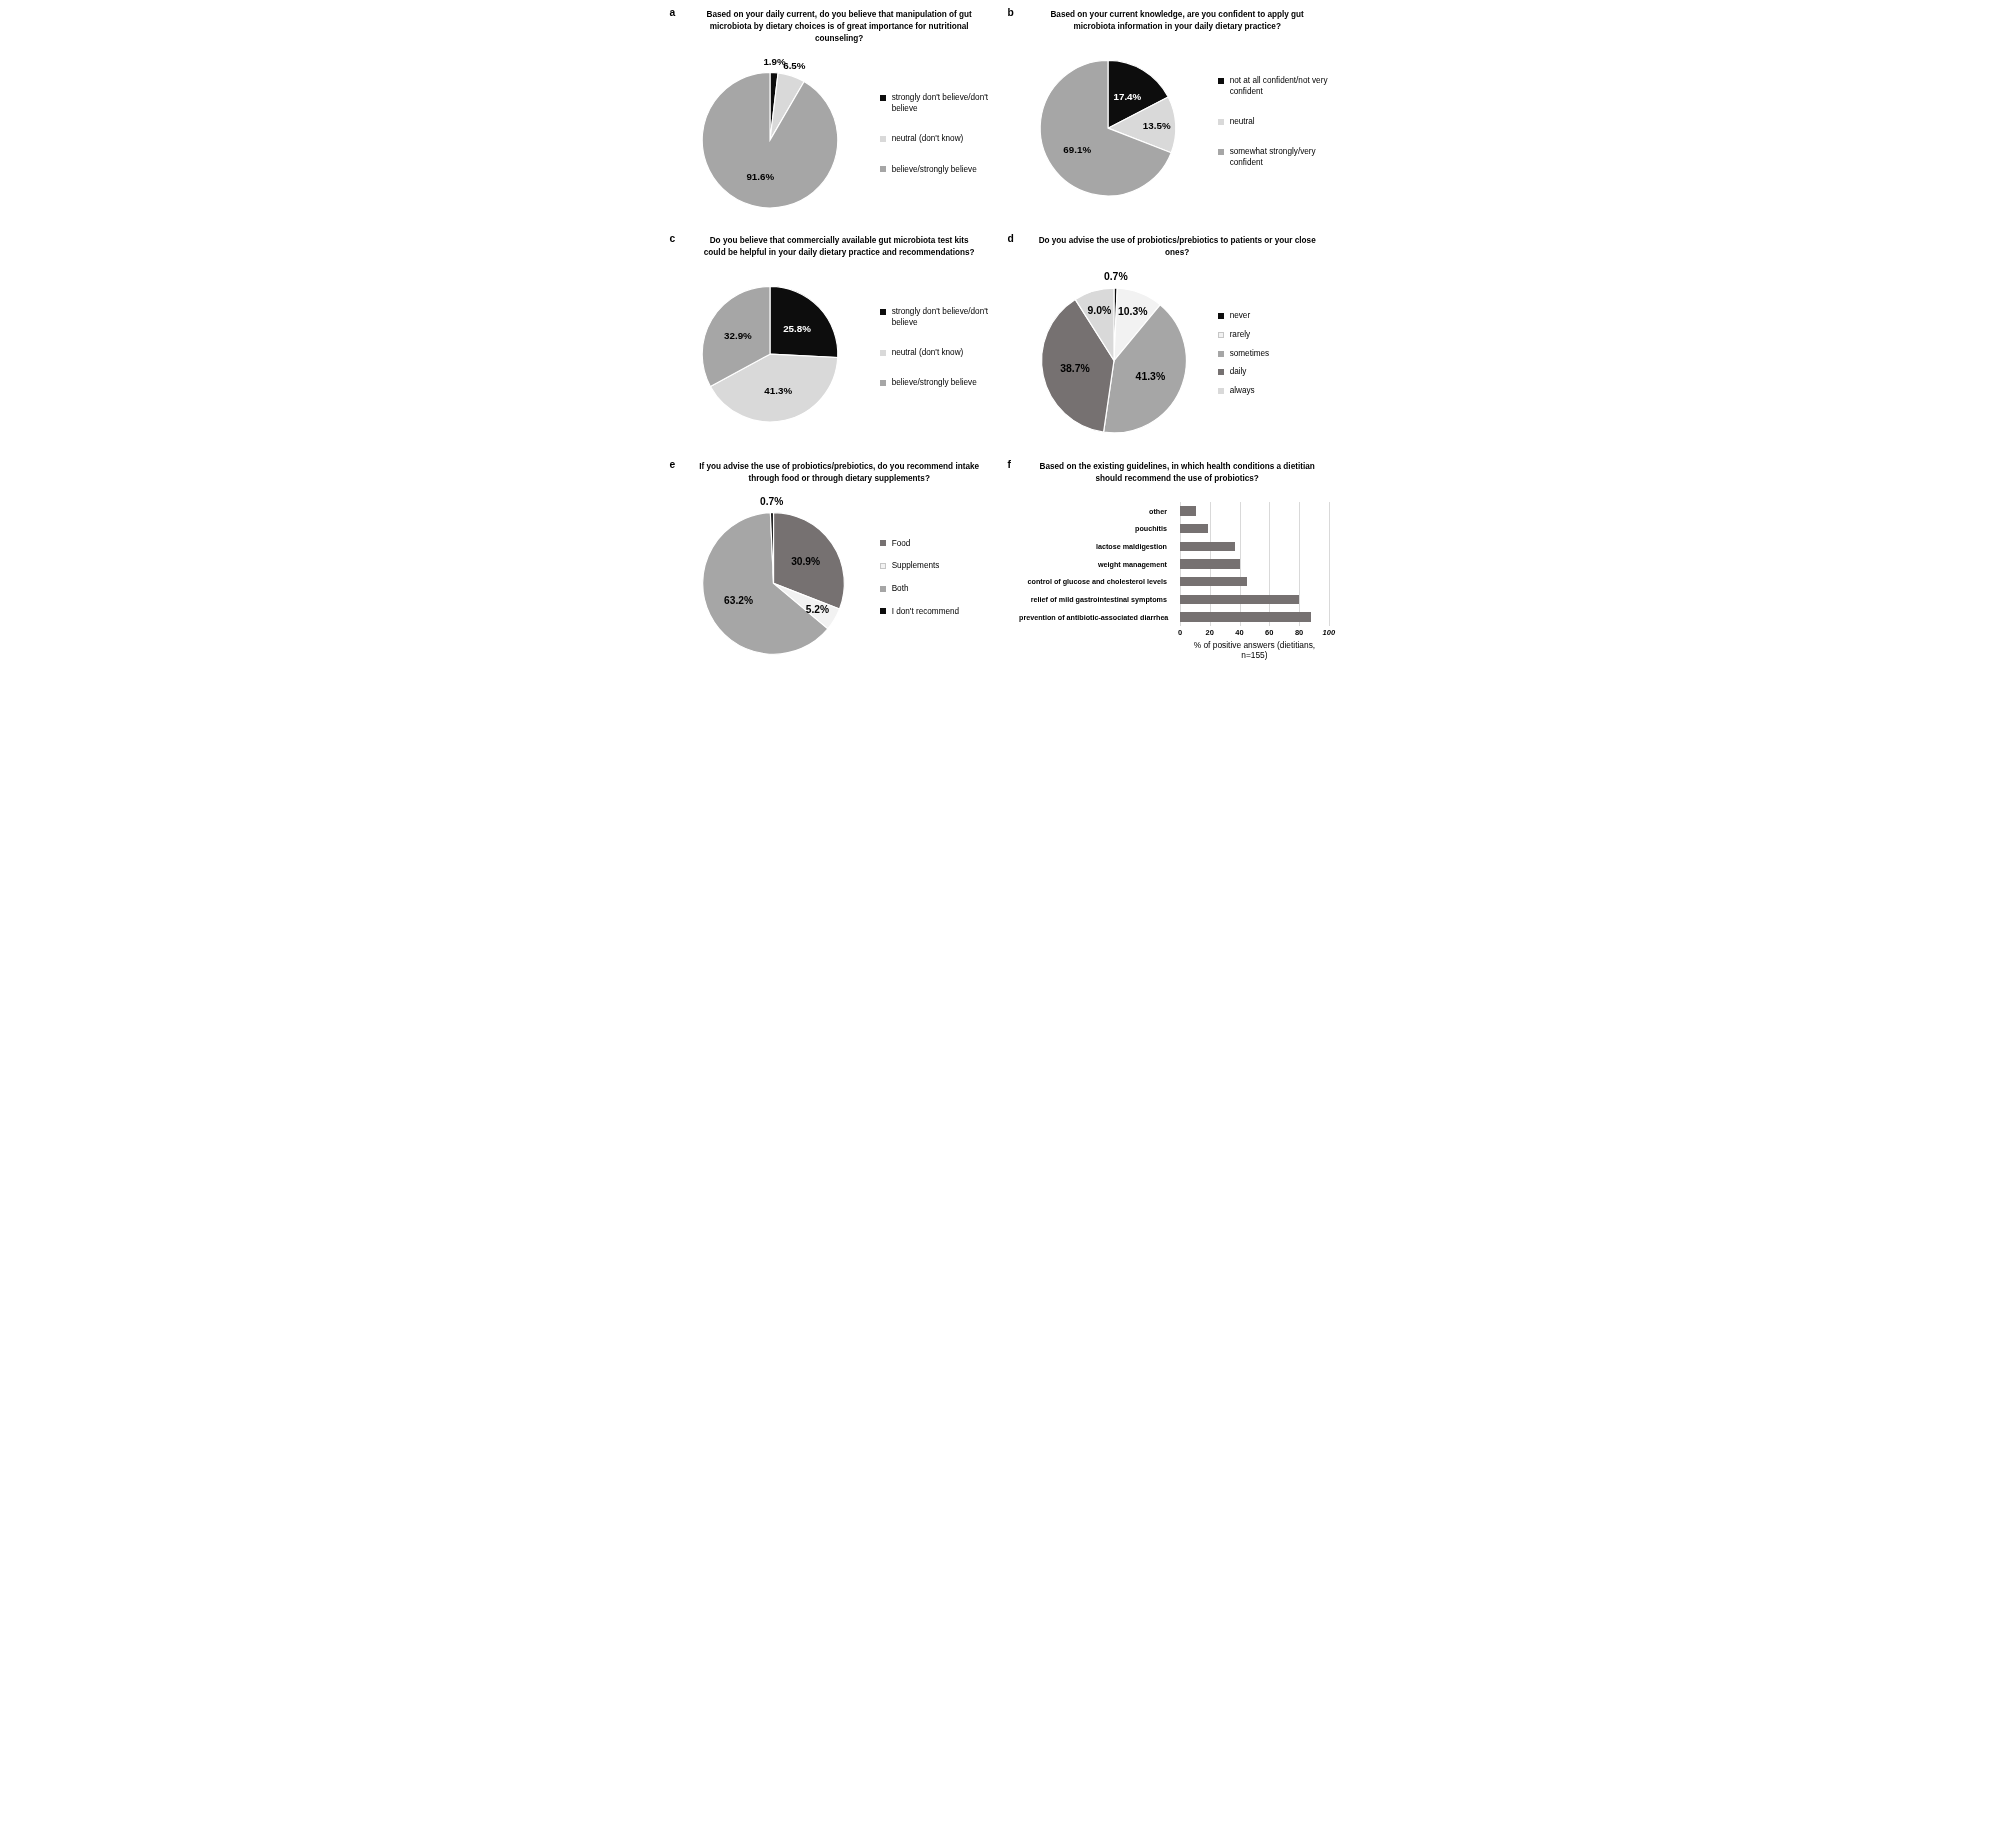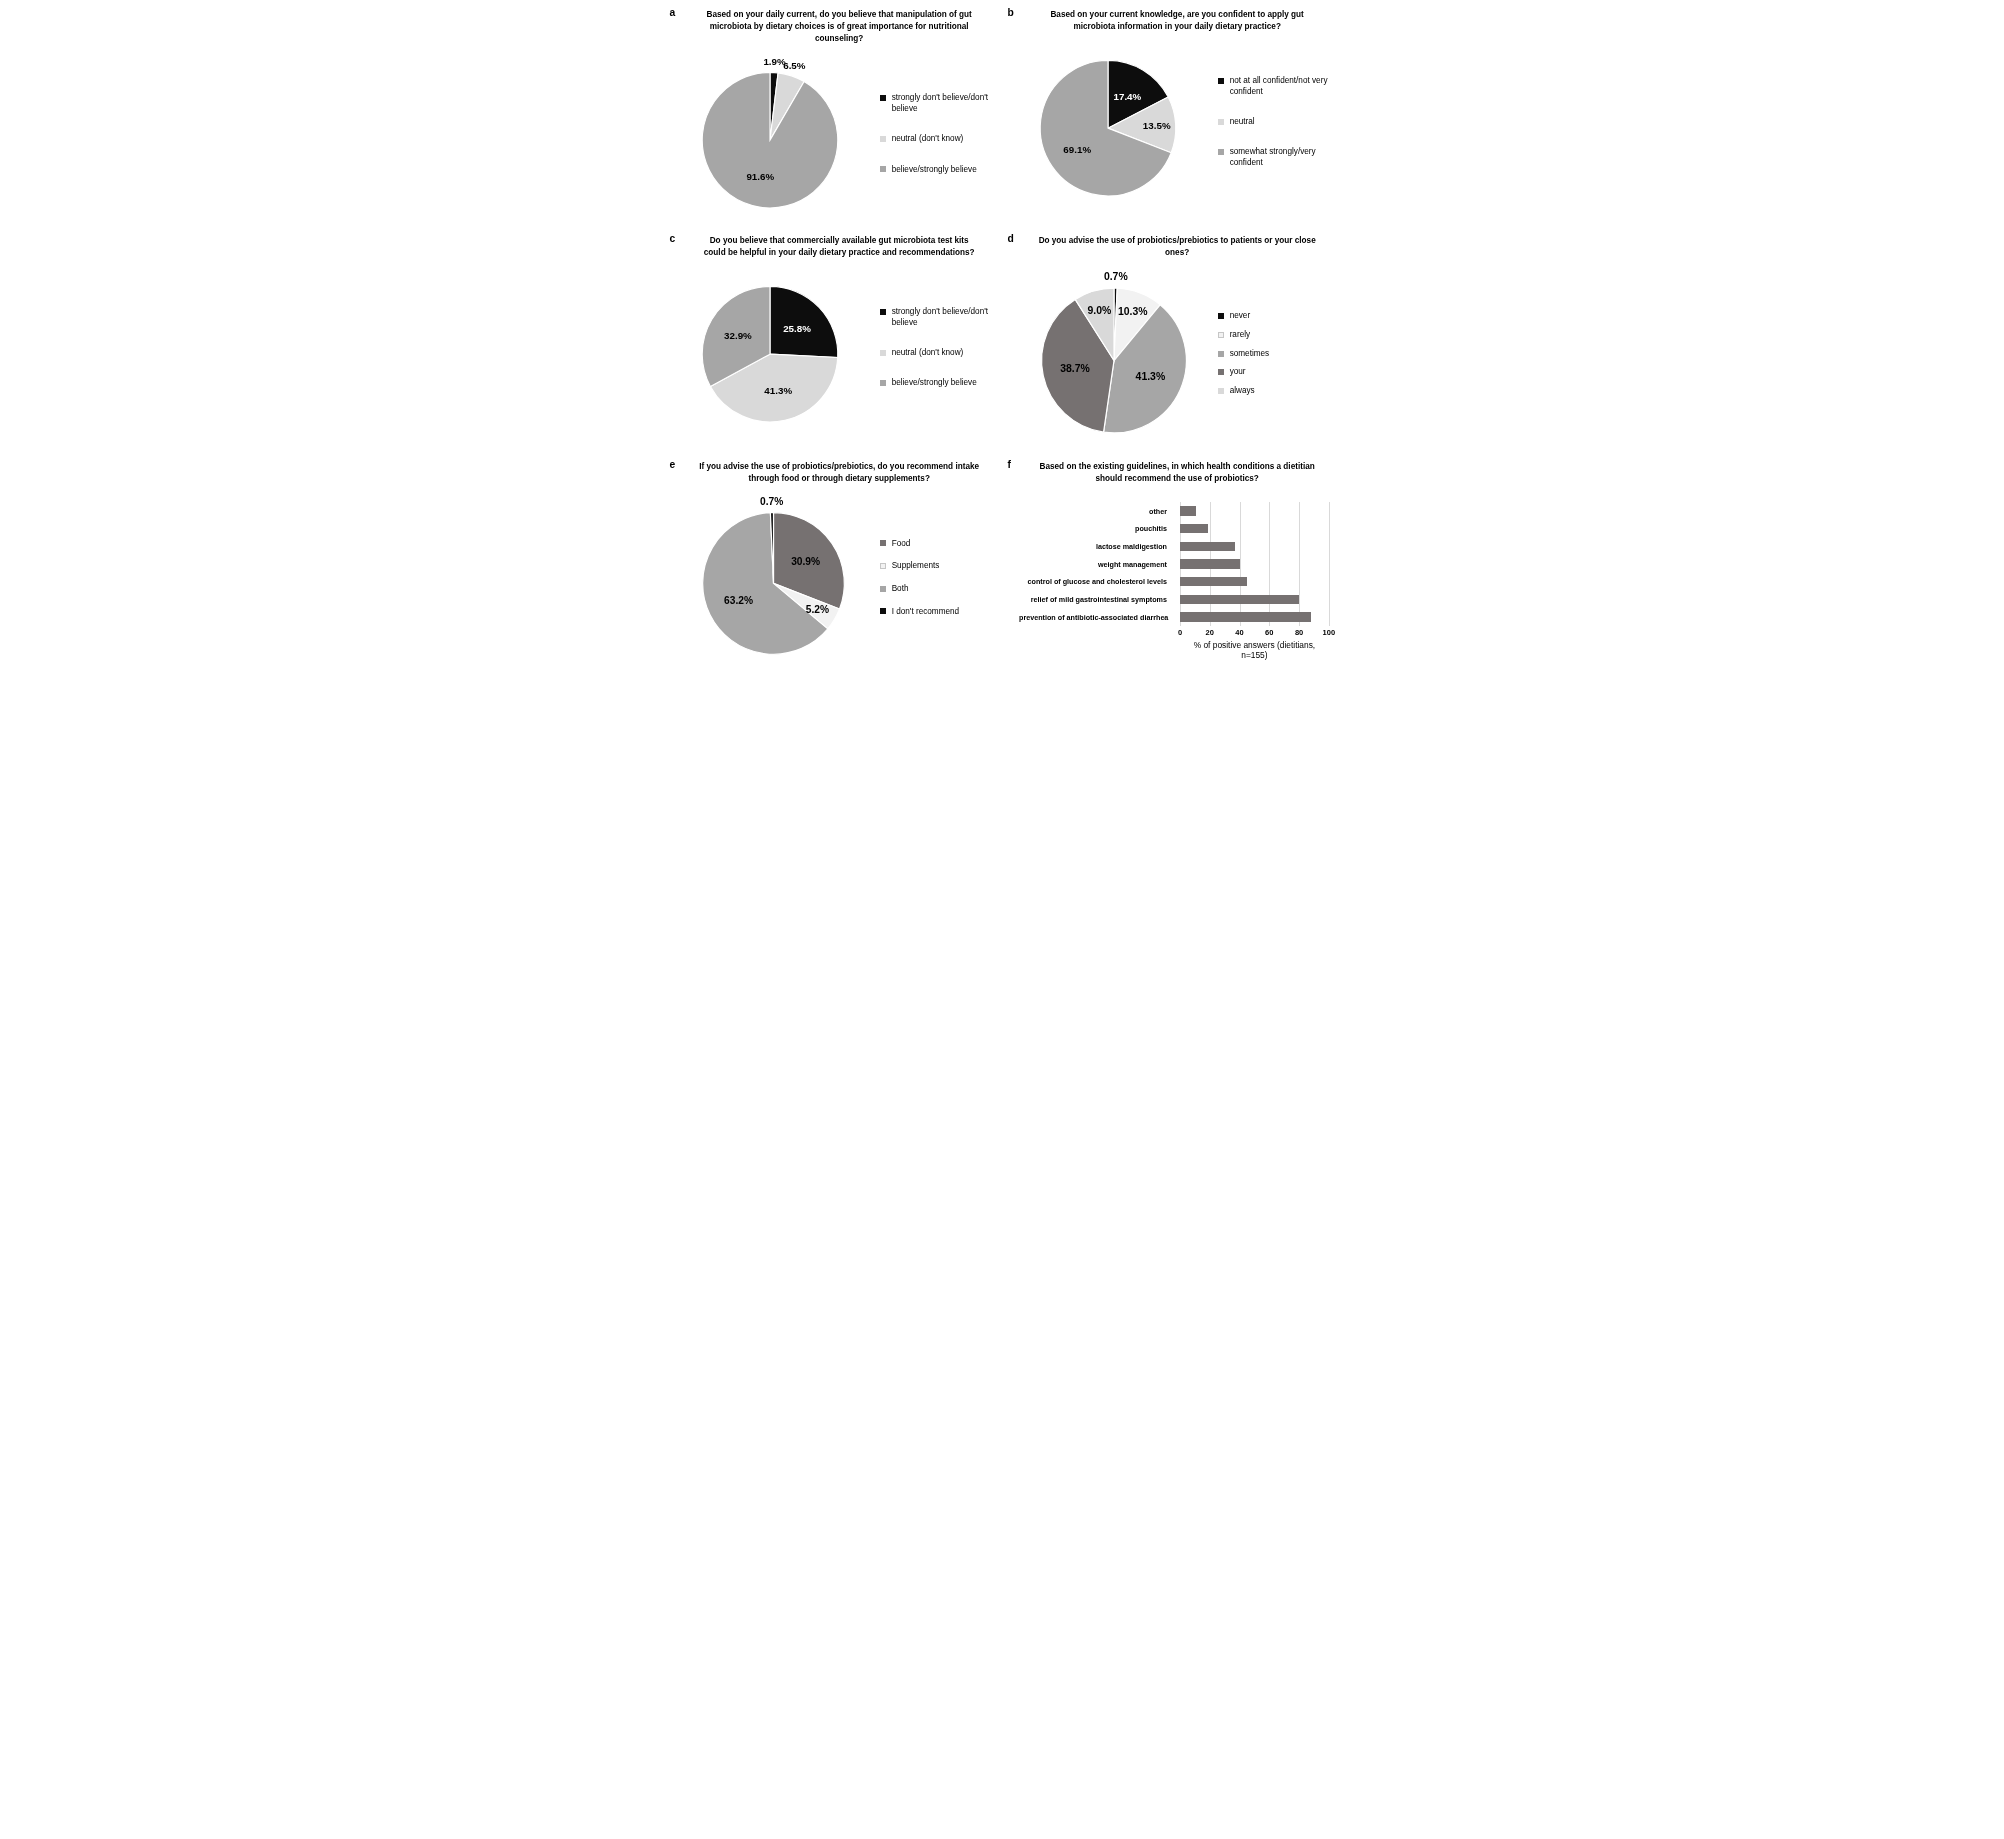--- a/index.html
+++ b/index.html
@@ -171,21 +171,21 @@
           <div class="legend-item">
             <span class="legend-swatch light" style="background: rgb(242, 242, 242);"></span>
             <span class="legend-text">rarely</span>
           </div>
           <div class="legend-item">
             <span class="legend-swatch" style="background: rgb(166, 166, 166);"></span>
             <span class="legend-text">sometimes</span>
           </div>
           <div class="legend-item">
             <span class="legend-swatch" style="background: rgb(118, 113, 113);"></span>
-            <span class="legend-text">your</span>
+            <span class="legend-text">daily</span>
           </div>
           <div class="legend-item">
             <span class="legend-swatch" style="background: rgb(217, 217, 217);"></span>
             <span class="legend-text">always</span>
           </div>
         </div>
     </div>
   </section>
 
   <section class="panel panel-e">
@@ -280,20 +280,20 @@
               <div class="bc-fill" style="width: 88%; background: rgb(118, 113, 113);"></div>
             </div>
           </div>
         </div>
         <div class="bc-ticks">
           <span class="bc-tick" style="left: 0%;">0</span>
           <span class="bc-tick" style="left: 20%;">20</span>
           <span class="bc-tick" style="left: 40%;">40</span>
           <span class="bc-tick" style="left: 60%;">60</span>
           <span class="bc-tick" style="left: 80%;">80</span>
-          <span class="bc-tick" style="left: 100%;">100</span>
+          <span class="bc-tick" style="left: 100%; font-style: italic;">100</span>
         </div>
         <div class="bc-xlabel">% of positive answers (dietitians, n=155)</div>
       </div>
   </section>
 
 </div>
 
 
 </body></html>

